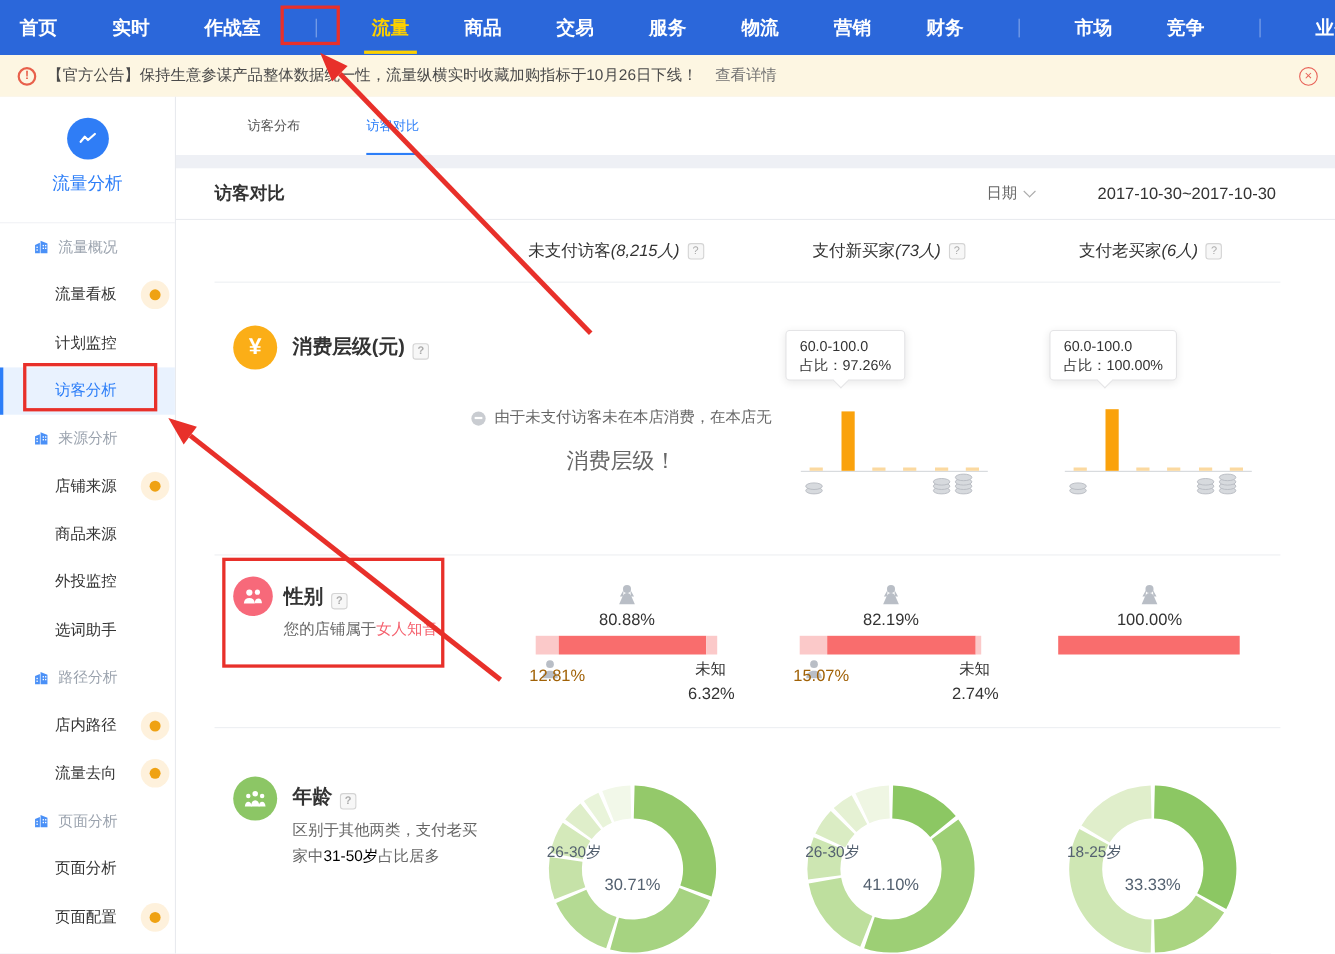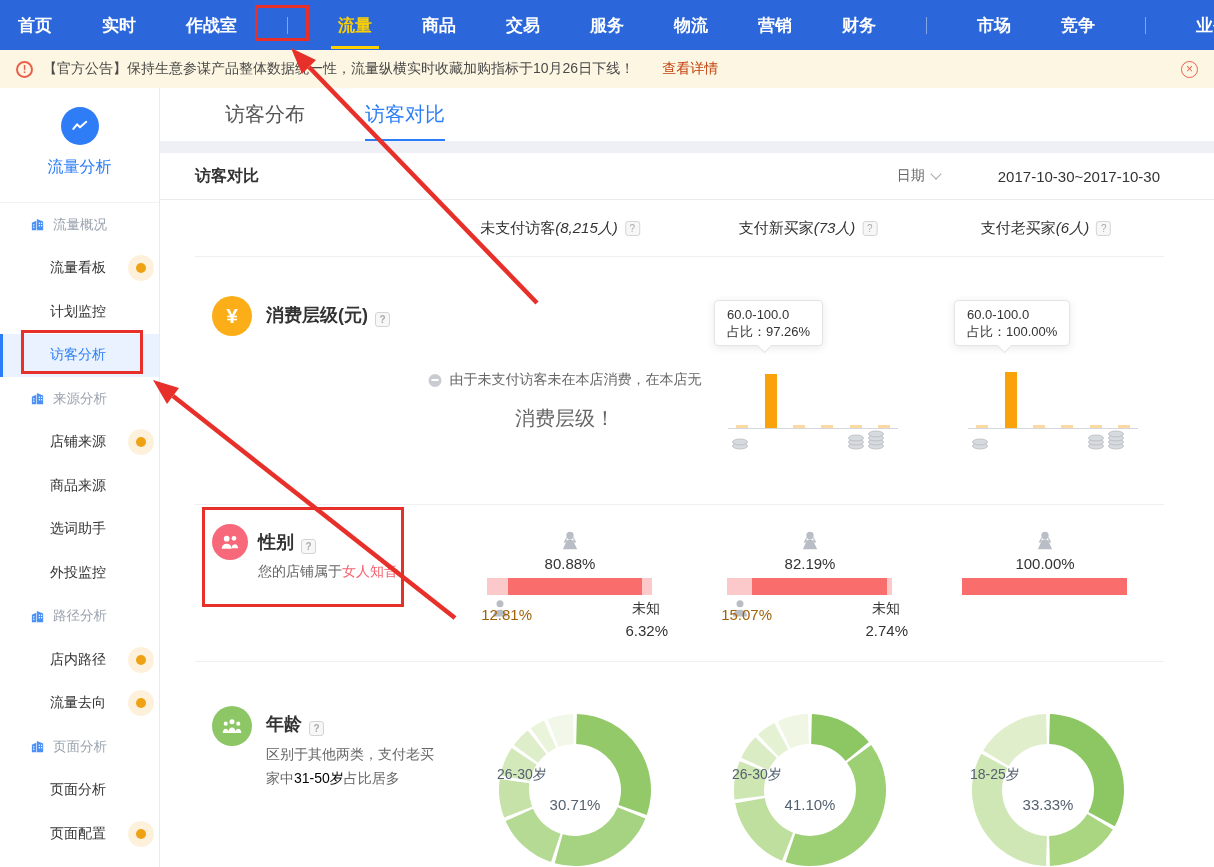--- a/index.html
+++ b/index.html
@@ -11,41 +11,41 @@
 .nav-cell{color:#fff;font-size:17px;font-weight:bold;height:50px;display:flex;align-items:center;position:relative;cursor:pointer;flex:none;}
 .nav-cell.nav-divider{height:17px;width:1px;background:rgba(255,255,255,.42);cursor:default;}
 .nav-cell i{font-style:normal;}
 .nav-cell.nav-active{color:#fcd000;}
 .nav-cell.nav-active::after{content:"";position:absolute;left:-7px;right:-7px;bottom:1px;height:3px;background:#fcd000;}
 
 
 #announce{position:absolute;left:0;top:50px;width:1214px;height:38px;background:#fdf6e2;display:flex;align-items:center;padding:0 16px;font-size:14px;color:#4a4a4a;}
 .warn-icon{width:17px;height:17px;border:2px solid #e8604b;border-radius:50%;color:#e8604b;font-size:11px;font-weight:bold;display:flex;align-items:center;justify-content:center;margin-right:10px;flex:none;}
 .warn-icon::after{content:"!";}
-#announce .link{color:#c2410c;margin-left:28px;cursor:pointer;}
+#announce .link{color:#737373;margin-left:16px;cursor:pointer;}
 .close-icon{margin-left:auto;width:17px;height:17px;border:1.5px solid #e86157;border-radius:50%;color:#e86157;display:flex;align-items:center;justify-content:center;font-size:12px;line-height:1;cursor:pointer;}
 .close-icon::after{content:"×";}
 
 
 #sidebar{position:absolute;left:0;top:88px;width:160px;height:779px;background:#fff;border-right:1px solid #e8eaee;}
 .side-head{height:115px;text-align:center;border-bottom:1px solid #f0f2f5;padding-top:19px;}
 .side-badge{width:38px;height:38px;border-radius:50%;background:#2f7df6;margin:0 auto;display:flex;align-items:center;justify-content:center;}
 .side-title{margin-top:12px;color:#2c7ef8;font-size:16px;}
 .side-row{height:43.5px;display:flex;align-items:center;position:relative;font-size:14px;color:#333;padding-left:50px;cursor:pointer;}
 .side-row.is-group{padding-left:30px;color:#9ba3ae;font-size:13.5px;}
 .group-icon{display:none;margin-right:8px;line-height:0;}
 .side-row.is-group .group-icon{display:inline-block;}
 .side-row.side-active{background:#e9f2fe;color:#2c7ef8;box-shadow:inset 3px 0 0 #2c7ef8;}
 .side-dot{display:none;position:absolute;right:5px;top:50%;width:26px;height:26px;margin-top:-13px;border-radius:50%;background:rgba(247,170,36,.16);}
 .side-dot::after{content:"";position:absolute;left:8px;top:8px;width:10px;height:10px;border-radius:50%;background:#efa213;}
 .side-row.has-dot .side-dot{display:block;}
 
 
 #tabbar{position:absolute;left:160px;top:88px;width:1054px;height:53px;background:#fff;display:flex;align-items:stretch;padding-left:65px;gap:60px;}
-.tab{font-size:20px;color:#555;display:flex;align-items:center;position:relative;cursor:pointer;}
+.tab{font-size:12px;color:#555;display:flex;align-items:center;position:relative;cursor:pointer;}
 .tab.tab-active{color:#2c7ef8;}
 .tab.tab-active::after{content:"";position:absolute;left:0;right:0;bottom:0;height:2px;background:#2c7ef8;}
 #tabgap{position:absolute;left:160px;top:141px;width:1054px;height:12px;background:#eef0f5;}
 
 
 #card{position:absolute;left:160px;top:153px;width:1054px;height:714px;background:#fff;}
 .card-head{position:absolute;left:0;top:0;width:100%;height:47px;border-bottom:1px solid #e9ebef;display:flex;align-items:center;padding:0 54px 0 35px;}
 .card-title{font-size:16px;font-weight:bold;color:#333;}
 .date-group{margin-left:auto;display:flex;align-items:center;font-size:14px;color:#666;cursor:pointer;}
 .chevron{width:8px;height:8px;border-right:1.5px solid #aaa;border-bottom:1.5px solid #aaa;transform:rotate(45deg);margin:-4px 0 0 7px;}
@@ -276,27 +276,27 @@
         </div>
 
         <div class="side-row">
 
           <span class="side-label">商品来源</span>
 
         </div>
 
         <div class="side-row">
 
+          <span class="side-label">外投监控</span>
+
+        </div>
+
+        <div class="side-row">
+
           <span class="side-label">选词助手</span>
-
-        </div>
-
-        <div class="side-row">
-
-          <span class="side-label">外投监控</span>
 
         </div>
 
         <div class="side-row is-group">
           <span class="group-icon"><svg width="15" height="15" viewBox="0 0 24 24" fill="#4a90f7">
               <path d="M3 21V9l7-3v15z"></path>
               <path d="M11 21V3l10 4v14z"></path>
               <rect x="14" y="9" width="2" height="2" fill="#fff"></rect>
               <rect x="17.5" y="9" width="2" height="2" fill="#fff"></rect>
               <rect x="14" y="13" width="2" height="2" fill="#fff"></rect>

